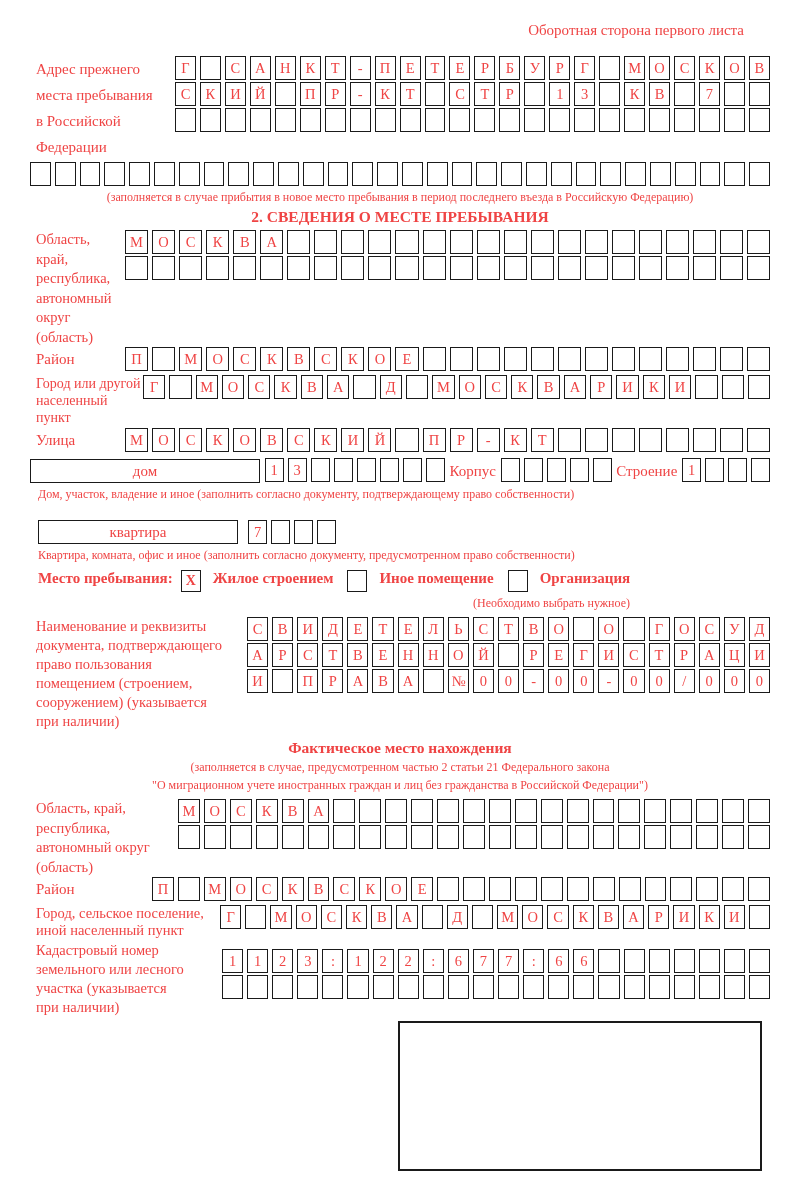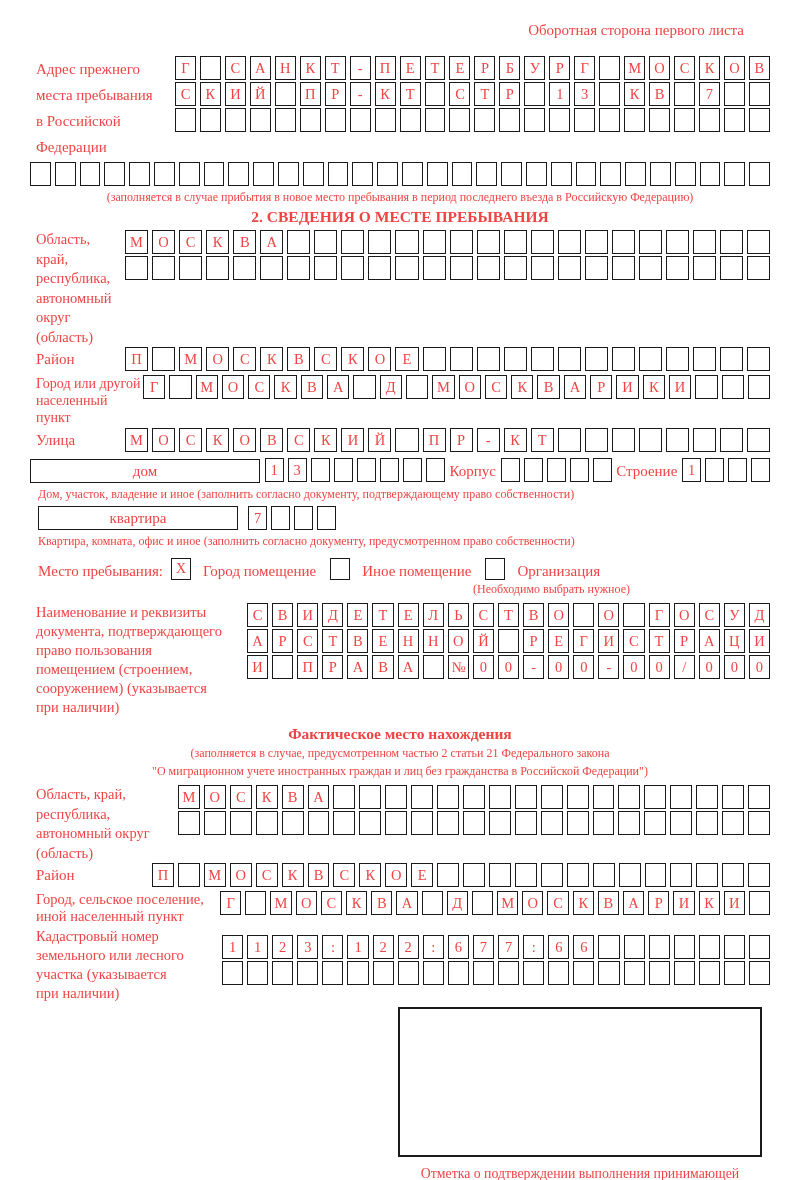--- a/index.html
+++ b/index.html
@@ -15,22 +15,22 @@
         align-items:center;justify-content:center;font-size:14.5px;background:#fff;}
   .cells.fixed{flex:0 0 auto;}
   .cells.fixed .cell{flex:0 0 19px;}
   .note{font-size:12px;line-height:18px;}
   .center{text-align:center;}
   .sec-title{font-weight:bold;font-size:15.5px;line-height:22px;}
   .house-row{display:flex;justify-content:space-between;align-items:center;height:26px;margin-top:4px;}
   .fbox{border:1.7px solid #1a1a1a;box-sizing:border-box;height:24px;display:flex;
         align-items:center;justify-content:center;font-size:15px;}
   .inline-lbl{font-size:15px;white-space:nowrap;}
-  .apt-row{display:flex;align-items:center;gap:10px;margin-top:2px;height:26px;margin-left:8px;}
-  .stay-row{display:flex;align-items:flex-end;margin-top:6px;height:24px;margin-left:8px;font-size:15px;}
+  .apt-row{display:flex;align-items:center;gap:10px;margin-top:16px;height:26px;margin-left:8px;}
+  .stay-row{display:flex;align-items:flex-start;margin-top:6px;height:24px;margin-left:8px;font-size:15px;font-weight:bold;}
   .chk{width:20px;height:22px;border:1.7px solid #1a1a1a;box-sizing:border-box;display:inline-flex;
        align-items:center;justify-content:center;font-size:14px;margin:0 12px 0 14px;flex:0 0 auto;}
   .opt{white-space:nowrap;}
   .fact-title{font-weight:bold;font-size:15.5px;line-height:21px;margin-top:6px;}
   .mark-box{margin:4px 0 0 368px;width:364px;height:150px;border:2px solid #1a1a1a;box-sizing:border-box;}
   .mark-caption{margin:6px 0 0 358px;width:384px;text-align:center;font-size:13.8px;line-height:22.5px;white-space:pre-line;}
 </style>
 </head>
 <body>
 
@@ -355,21 +355,21 @@
         <span class="cell"></span>
         <span class="cell"></span>
         <span class="cell"></span>
       </div>
   </div>
   <div class="note" style="margin-left:8px;margin-top:1px">Квартира, комната, офис и иное (заполнить согласно документу, предусмотренном право собственности)</div>
 
   <div class="stay-row">
     <span>Место пребывания:</span>
     <span class="chk" style="margin-left:8px">X</span>
-    <span class="opt">Город помещение</span>
+    <span class="opt">Жилое строением</span>
     <span class="chk"></span>
     <span class="opt">Иное помещение</span>
     <span class="chk"></span>
     <span class="opt">Организация</span>
   </div>
   <div class="note" style="width:600px;text-align:right">(Необходимо выбрать нужное)</div>
 
   <div class="block" style="margin-top:5px">
     <div class="lbl ml" style="flex-basis:217px;line-height:19px">Наименование и реквизиты
 документа, подтверждающего

